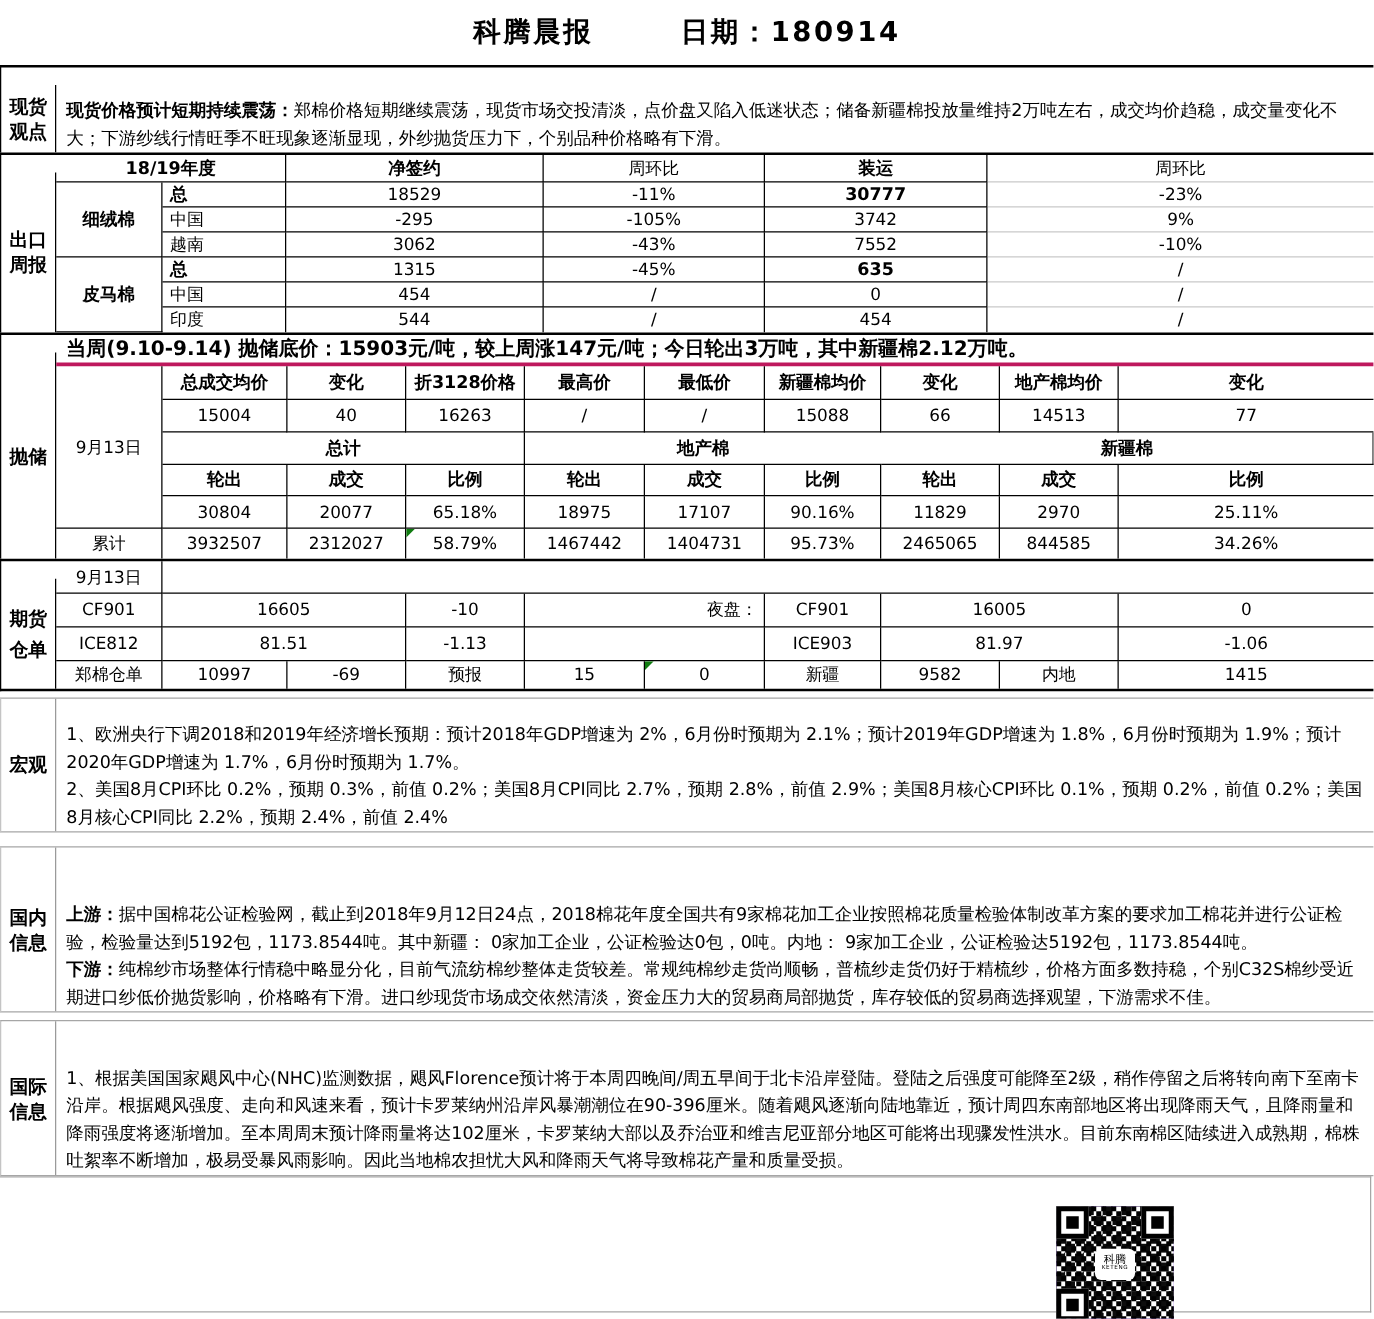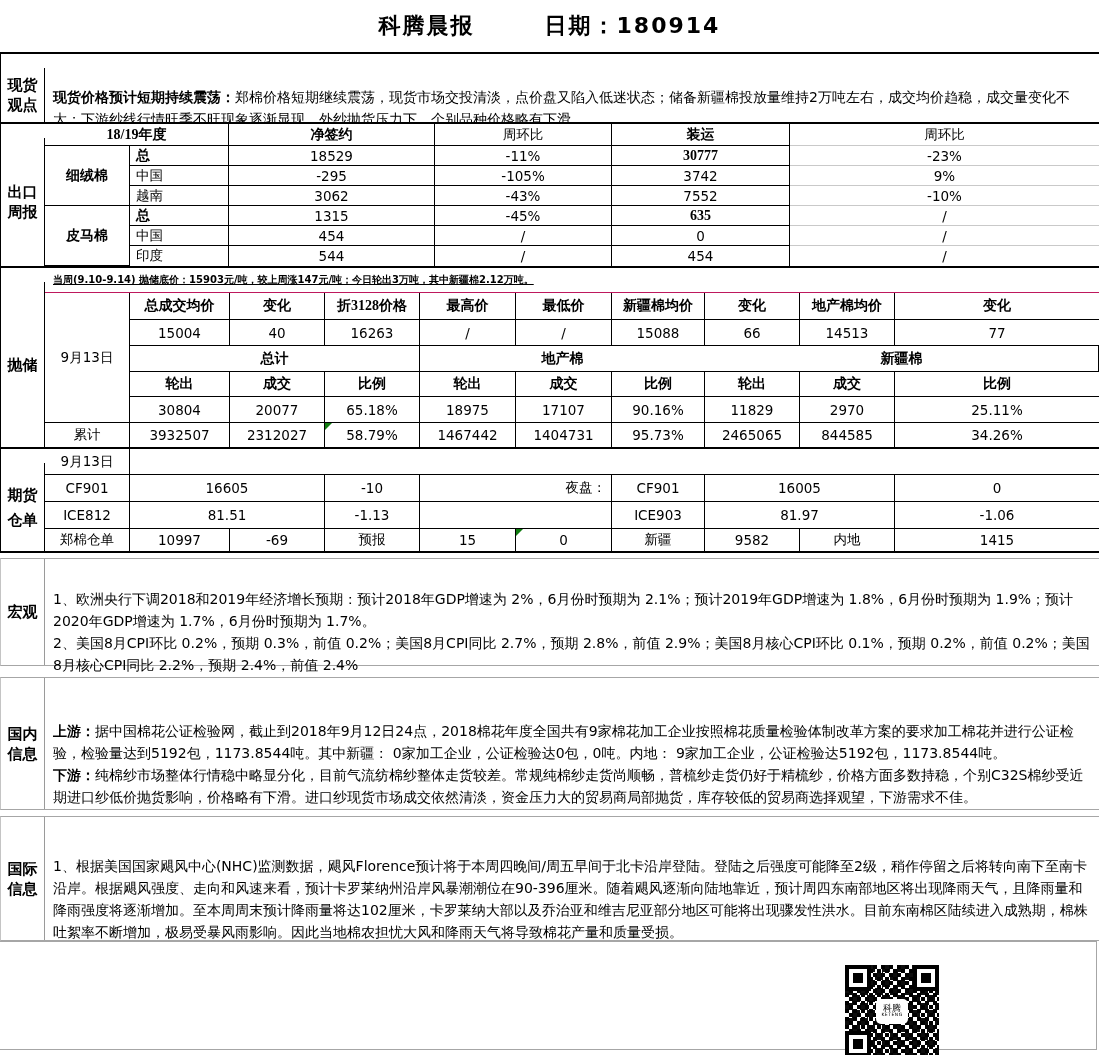--- a/index.html
+++ b/index.html
@@ -16,39 +16,39 @@
   .txt{border-top:1px solid #a6a6a6;border-bottom:1px solid #a6a6a6;border-left:1px solid #c4c4c4;}
   .sidebar{width:44px;flex:0 0 44px;display:flex;flex-direction:column;align-items:center;justify-content:center;font-weight:bold;font-size:15px;line-height:20px;box-sizing:border-box;}
   .tbl .sidebar{border-right:1px solid #000;margin-top:14px;}
   .txt .sidebar{border-right:1px solid #9a9a9a;}
   .sb-spread{justify-content:space-around;padding:19px 0;}
   .content{flex:1;position:relative;display:flex;flex-direction:column;min-width:0;box-sizing:border-box;}
 
   
   .para{font-size:14px;line-height:22px;margin:0;padding:0 8px;}
   .lead{font-weight:bold;}
-  .vcenter{justify-content:center;margin-top:40px;}
+  .vcenter{justify-content:flex-end;margin-top:40px;}
 
   
   .grid{display:grid;flex:1;min-height:0;}
   .c{border-right:1px solid #000;border-bottom:1px solid #000;display:flex;align-items:center;justify-content:center;font-size:13.5px;position:relative;box-sizing:border-box;overflow:hidden;white-space:nowrap;}
-  .hd{font-weight:bold;font-size:14px;font-family:Liberation Serif, serif;}
+  .hd{font-weight:bold;font-size:14px;}
   .left{justify-content:flex-start;padding-left:6px;}
   .right{justify-content:flex-end;padding-right:5px;}
   .lc{border-right:none;}          
   .lr{border-bottom:none;}         
   .gb{border-bottom:1px solid #c9c9c9;} 
   .sp2{grid-column:span 2;}
   .sp3c{grid-column:span 3;}
   .sp9c{grid-column:span 9;}
   .rs3{grid-row:span 3;}
   .rs5{grid-row:span 5;}
 
   .export-grid{grid-template-columns:85px 99px 206px 177px 178px 1fr;grid-template-rows:22px repeat(6,1fr);}
-  .note-row{height:25px;flex:0 0 25px;display:flex;align-items:center;padding-left:8px;font-size:10px;font-weight:bold;border-bottom:1px solid #be185d;box-sizing:border-box;text-decoration:underline;}
+  .note-row{height:25px;flex:0 0 25px;display:flex;align-items:center;padding-left:8px;font-size:16px;font-weight:bold;border-bottom:3px solid #be185d;box-sizing:border-box;}
   .reserve-grid{grid-template-columns:85px 100px 95px 95px 96px 96px 93px 95px 95px 1fr;grid-template-rows:27px 26px 26px 25px 26px auto;}
   .futures-grid{grid-template-columns:85px 100px 95px 95px 96px 96px 93px 95px 95px 1fr;grid-template-rows:26px 27px 27px auto;}
 
   .tri{position:absolute;top:0;left:0;width:0;height:0;border-top:7px solid #107c10;border-right:7px solid transparent;}
 
   
   .qr{position:absolute;left:845px;top:23px;width:94px;height:92px;background:#6d28d9;}
   .qr-noise{position:absolute;inset:0;background-image:
       repeating-conic-gradient(rgba(0,0,0,.95) 0% 25%, rgba(255,255,255,0) 0% 50%),
       repeating-conic-gradient(#000 0% 25%, #fff 0% 50%);

